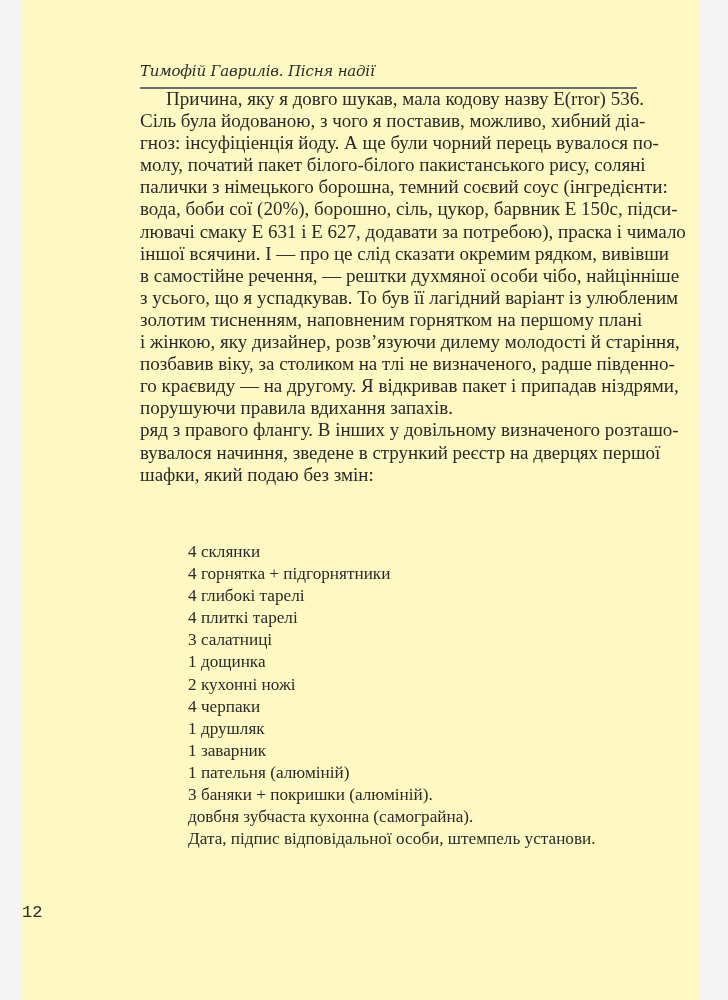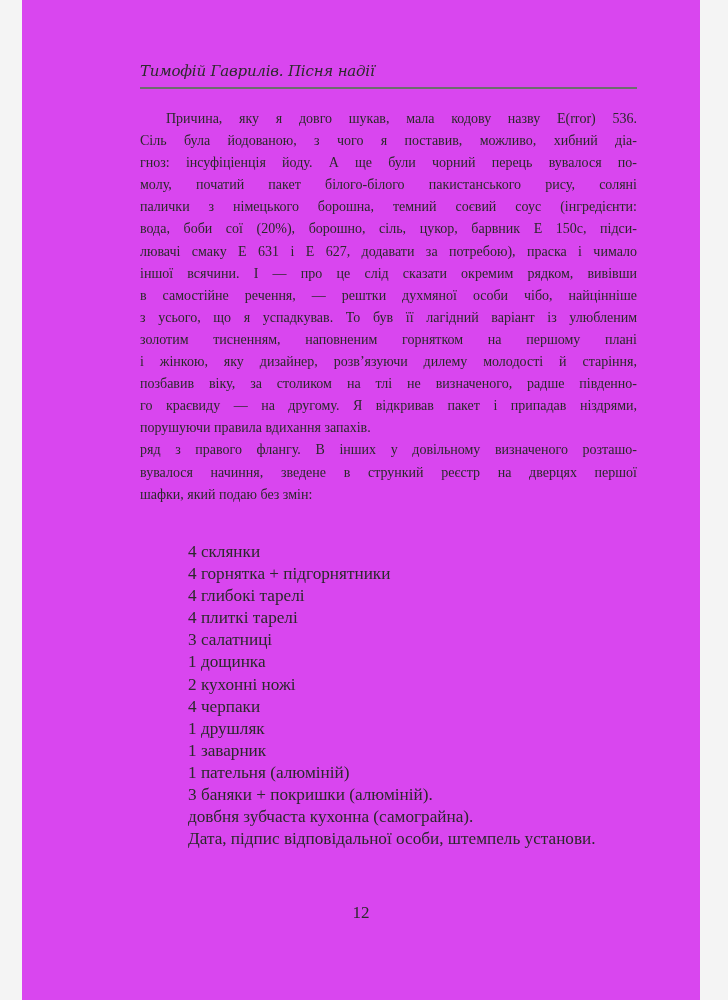--- a/index.html
+++ b/index.html
@@ -1,47 +1,47 @@
 <!DOCTYPE html>
 <html><head>
 <meta charset="utf-8">
 <style>
   html, body { margin: 0; padding: 0; background: #f4f4f4; }
   body { width: 728px; height: 1000px; position: relative; overflow: hidden; }
   .page {
     position: absolute; left: 22px; top: 0; width: 678px; height: 1000px;
-    background: #d946ef;
+    background: #fef9c3;
   }
   .running-head {
     position: absolute; left: 118px; top: 62px; width: 496px;
     font-family: "DejaVu Serif", serif; font-style: italic;
     font-size: 15px; color: #2b2b2b; letter-spacing: -0.2px;
   }
   .head-rule {
     position: absolute; left: 118px; top: 87px; width: 497px; height: 2px;
     background: #6d6d6d;
   }
   .text-block {
-    position: absolute; left: 118px; top: 108px; width: 497px;
-    font-family: "Liberation Serif", serif; font-size: 14px;
+    position: absolute; left: 118px; top: 88px; width: 497px;
+    font-family: "Liberation Serif", serif; font-size: 19px;
     line-height: 22.1px; color: #2a2a2a; text-align: justify;
   }
   .para { margin: 0; text-indent: 26px; }
   .para .line { display: block; text-indent: 0; text-align: justify; text-align-last: justify; white-space: nowrap; }
   .para .line.first { padding-left: 26px; }
   .para .line.last { text-align-last: left; }
   .list {
     position: absolute; left: 166px; top: 541px;
     font-family: "Liberation Serif", serif; font-size: 17.2px;
     line-height: 22.1px; color: #2a2a2a;
   }
   .list div { white-space: nowrap; }
   .page-number {
-    position: absolute; left: 0; width: 678px; top: 903px; text-align: center;
-    font-family: Liberation Serif, serif; font-size: 17px; color: #2a2a2a;
+    position: absolute; left: 0; width: 678px; top: 903px; 
+    font-family: Liberation Mono, monospace; font-size: 17px; color: #2a2a2a;
   }
 </style>
 </head>
 <body>
 
 <div class="page">
   <div class="running-head">Тимофій Гаврилів. Пісня надії</div>
   <div class="head-rule"></div>
 
   <div class="text-block">

